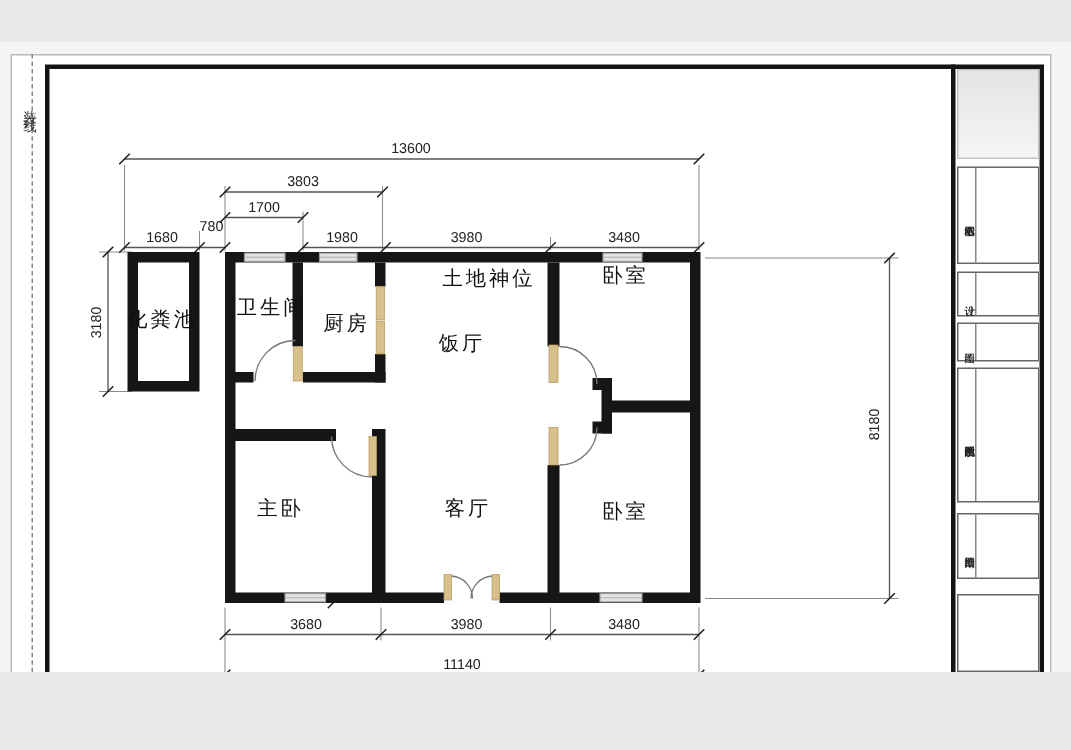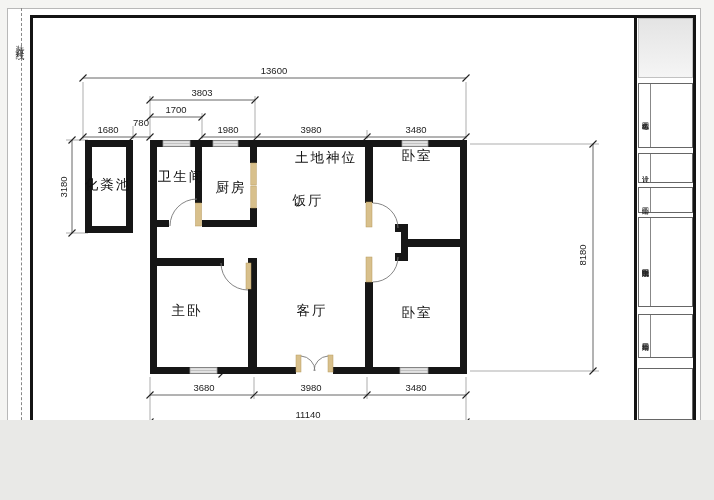--- a/index.html
+++ b/index.html
@@ -1,16 +1,16 @@
 <!DOCTYPE html>
 <html><head>
 <meta charset="utf-8">
 <style>
   html,body{margin:0;padding:0;background:#e9e9e7;font-family:"Liberation Sans",sans-serif;}
-  .sheet{position:relative;width:714px;height:420px;background:#f4f4f2;overflow:hidden;}
+  .sheet{position:relative;width:714px;height:420px;background:#f4f4f2;overflow:hidden;margin-top:28px;}
   .outer-border{position:absolute;left:7px;top:8px;width:694px;height:481px;background:#ffffff;border:1px solid #b8b8b8;box-sizing:border-box;}
   .binding-line{position:absolute;left:21px;top:8px;height:482px;width:0;border-left:1px dashed #888;}
   .binding-label{position:absolute;left:12px;width:14px;writing-mode:vertical-rl;text-orientation:upright;font-size:9px;letter-spacing:3px;color:#333;}
   .binding-label.top{top:38px;}
   .binding-label.bottom{top:428px;}
   .main-border{position:absolute;left:30px;top:15px;width:666px;height:469px;border:3px solid #141414;box-sizing:border-box;background:transparent;}
   .tb-heavy-line{position:absolute;left:634px;top:15px;width:3px;height:469px;background:#141414;}
   .tb-section{position:absolute;left:638px;width:55px;border:1px solid #666;box-sizing:border-box;display:flex;background:#fff;}
   .tb-label{width:11px;border-right:1px solid #888;writing-mode:vertical-rl;text-orientation:upright;font-size:7px;line-height:10px;color:#222;padding-top:3px;text-align:center;flex:none;}
   .tb-fill{flex:1;}

